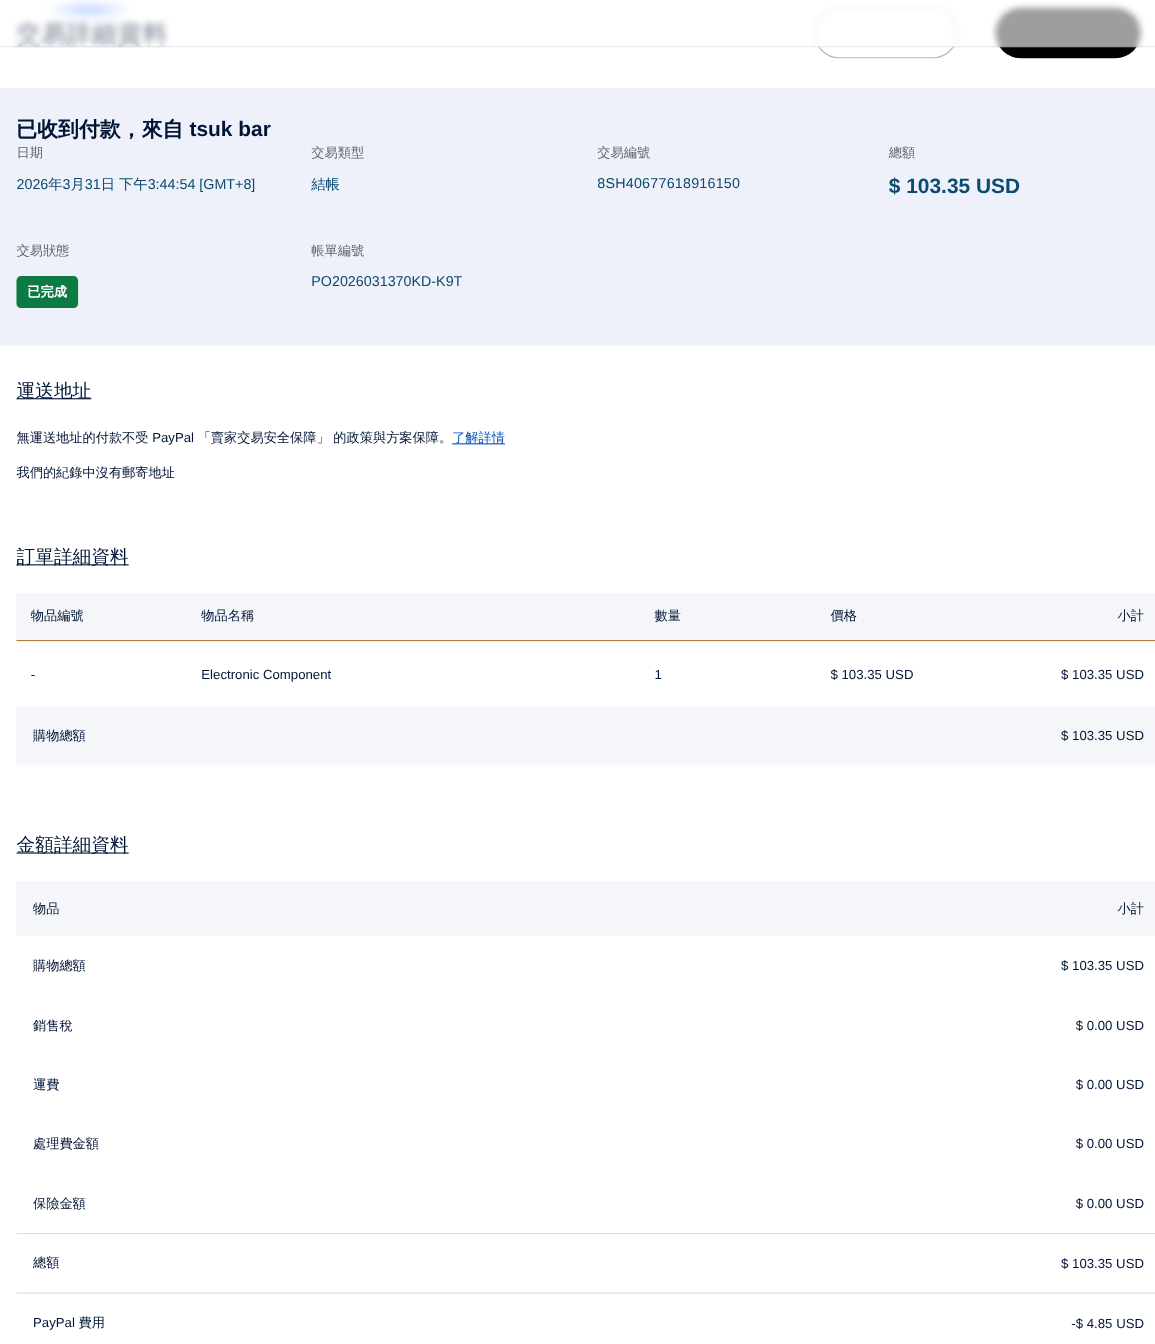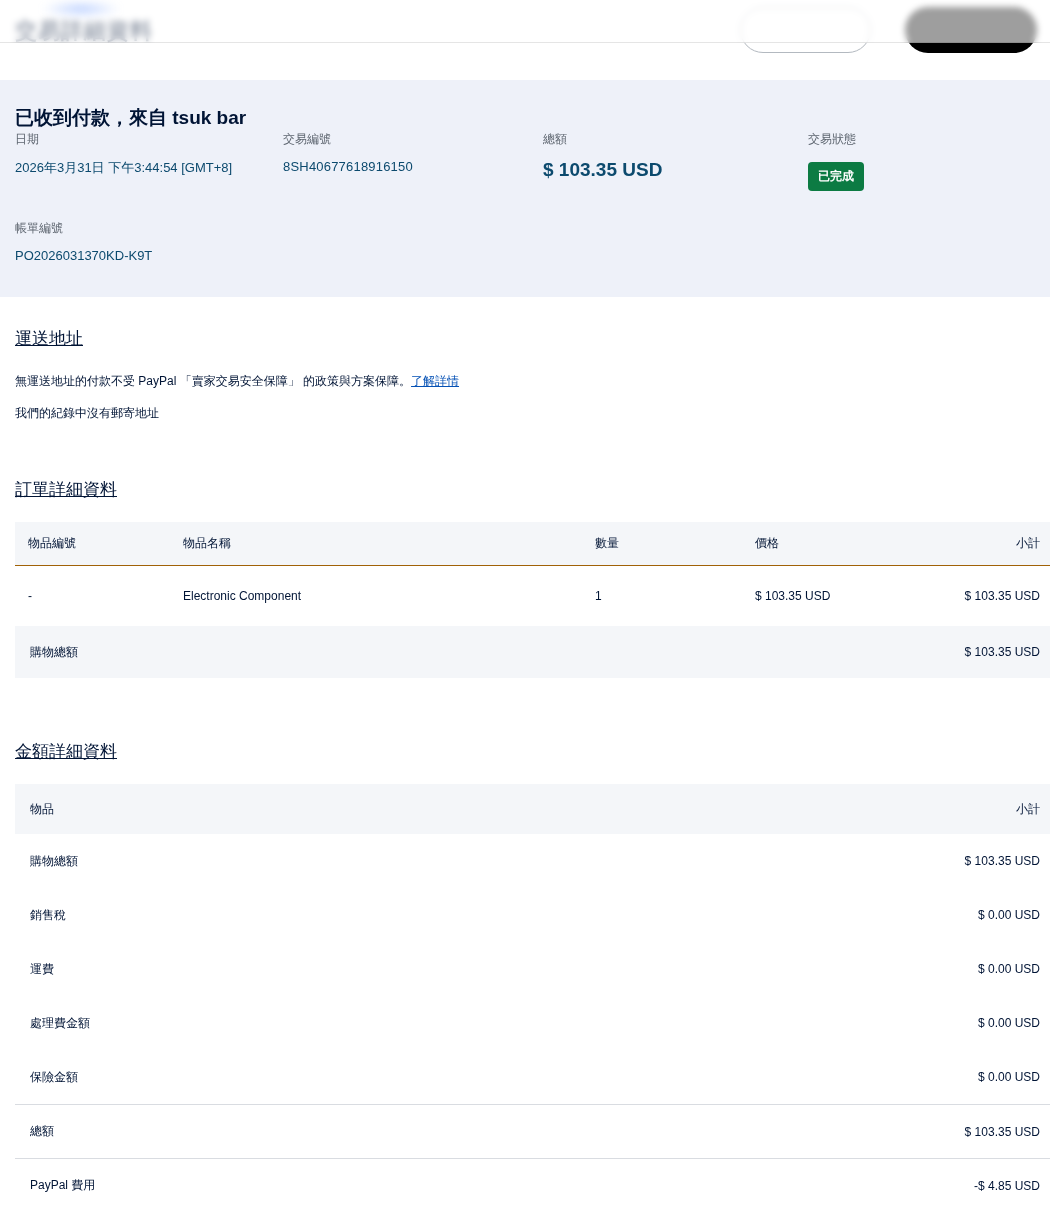--- a/index.html
+++ b/index.html
@@ -32,21 +32,21 @@
   .header-smudge {
     position: absolute; left: 42px; top: 1px; width: 78px; height: 16px;
     background: radial-gradient(ellipse at center, rgba(125,165,255,0.55), rgba(125,165,255,0) 72%);
     filter: blur(4px); z-index: 6; pointer-events: none;
   }
 
   
   .hero { background: #eef1f9; padding: 25px 15px 34px; }
   .hero-title { font-size: 19px; font-weight: 600; color: #001435; }
   .hero-grid {
-    display: grid; grid-template-columns: 268px 260px 265px 1fr; row-gap: 29px;
+    display: grid; grid-template-columns: 268px 260px 265px 1fr; row-gap: 39px;
     align-items: start;
   }
   .field-label { font-size: 12px; color: #5e6670; margin-bottom: 11px; }
   .field-value { font-size: 13px; color: #0c4a6e; }
   .field-value.mono-id { letter-spacing: 0.2px; }
   .total-value { font-size: 19px; font-weight: 700; margin-top: 2px; }
   .status-badge {
     display: inline-block; background: #0c7b43; color: #fff;
     font-size: 12px; font-weight: 700; padding: 6px 10px; border-radius: 4px;
     margin-top: 3px;
@@ -102,20 +102,24 @@
 
 <div class="hero">
   <div class="hero-title">已收到付款，來自 tsuk bar</div>
   <div class="hero-grid">
 
     <div>
       <div class="field-label">日期</div>
       <div class="field-value">2026年3月31日 下午3:44:54 [GMT+8]</div>
     </div>
 
+    <div>
+      <div class="field-label">交易類型</div>
+      <div class="field-value">結帳</div>
+    </div>
 
     <div>
       <div class="field-label">交易編號</div>
       <div class="field-value mono-id">8SH40677618916150</div>
     </div>
 
     <div>
       <div class="field-label">總額</div>
       <div class="field-value total-value">$ 103.35 USD</div>
     </div>

